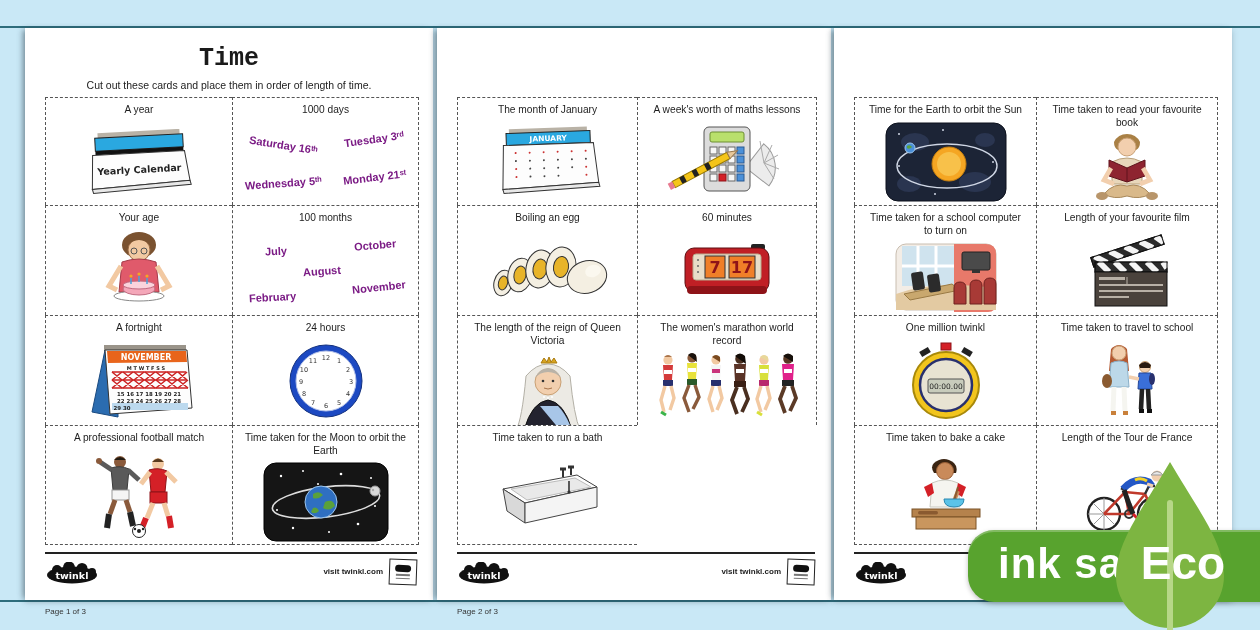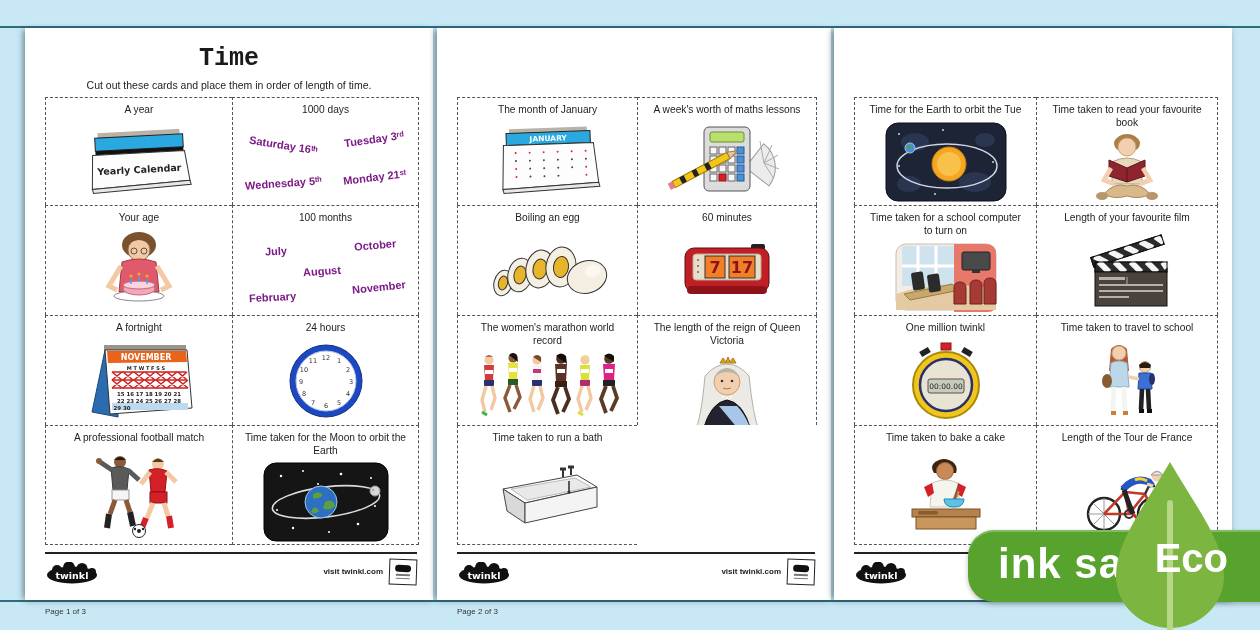--- a/index.html
+++ b/index.html
@@ -31,22 +31,22 @@
   .f-visit{position:absolute;right:34px;top:13px;font-size:8px;font-weight:bold;color:#222;}
   .f-stamp{position:absolute;right:0;top:5px;width:26px;height:24px;background:#fff;
            border:1.4px solid #222;transform:rotate(2deg);display:flex;flex-direction:column;
            align-items:center;justify-content:center;gap:2px;}
   .f-stamp .mini{width:16px;height:7px;background:#111;border-radius:5px;}
   .f-stamp .line{width:14px;height:1.5px;background:#777;}
   .inkbadge{position:absolute;left:968px;top:530px;width:300px;height:72px;background:#58a32e;
             border-radius:26px 0 0 26px;box-shadow:inset 0 2px 0 rgba(255,255,255,.25), 0 2px 5px rgba(0,0,0,.25);}
   .inkbadge .txt{position:absolute;left:30px;top:10px;font-size:42px;color:#ffffff;font-weight:600;letter-spacing:1px;}
   .leaf{position:absolute;left:1112px;top:460px;width:120px;height:200px;}
-  .ecotxt{position:absolute;left:1138px;top:536px;width:90px;text-align:right;
-          font-size:40px;font-weight:bold;color:#ffffff;}
+  .ecotxt{position:absolute;left:1138px;top:536px;width:90px;text-align:center;
+          font-size:46px;font-weight:bold;color:#ffffff;}
   svg text{font-family:"DejaVu Sans",sans-serif;}
 </style>
 </head>
 <body>
 
 <div class="scene">
   <div class="tableline top"></div>
   <div class="tableline bottom"></div>
 
   <div class="page page1">
@@ -372,84 +372,20 @@
               </g>
             <rect x="28" y="16" width="20" height="22" fill="#f07f28" stroke="#333"></rect>
             <rect x="52" y="16" width="26" height="22" fill="#f07f28" stroke="#333"></rect>
             <text x="38" y="33" font-size="16" font-weight="bold" text-anchor="middle" fill="#8e1318" font-family="DejaVu Sans Mono, monospace">7</text>
             <text x="65" y="33" font-size="16" font-weight="bold" text-anchor="middle" fill="#8e1318" font-family="DejaVu Sans Mono, monospace">17</text>
           </svg>
         </div>
       </div>
 
       <div class="card">
-        <div class="lbl">The women's marathon world record</div>
-        <div class="art">
-          <svg width="142" height="74" viewBox="0 0 142 74">
-            <g>
-              <circle cx="12" cy="10" r="4.6" fill="#f2c9a2"></circle>
-                <path d="M8,7 Q12,3 16,7" fill="#a9744a"></path>
-              <path d="M7,15 L17,15 L16,30 L8,30 Z" fill="#d43a3a"></path>
-                <rect x="8" y="20" width="8" height="4" fill="#fff"></rect>
-              <rect x="7" y="30" width="10" height="6" fill="#28306e"></rect>
-              <path d="M9,36 L5,50 L8,62" stroke="#f2c9a2" stroke-width="3.4" fill="none"></path>
-                <path d="M15,36 L18,48 L14,60" stroke="#f2c9a2" stroke-width="3.4" fill="none"></path>
-              <path d="M5,62 L10,65" stroke="#3cb44a" stroke-width="3"></path>
-            </g>
-            <g transform="translate(24,0)">
-              <circle cx="12" cy="8" r="4.6" fill="#8a5a3b"></circle>
-                <path d="M8,5 Q12,1 16,5 L17,12" fill="#1a120c"></path>
-              <path d="M7,13 L17,13 L16,29 L8,29 Z" fill="#e8e23a"></path>
-                <rect x="8" y="18" width="8" height="4" fill="#fff"></rect>
-              <rect x="7" y="29" width="10" height="6" fill="#2a5a2a"></rect>
-              <path d="M9,35 L4,48 L9,62" stroke="#8a5a3b" stroke-width="3.4" fill="none"></path>
-                <path d="M15,35 L19,47 L13,59" stroke="#8a5a3b" stroke-width="3.4" fill="none"></path>
-            </g>
-            <g transform="translate(48,2)">
-              <circle cx="12" cy="8" r="4.6" fill="#f2c9a2"></circle>
-                <path d="M8,5 Q12,1 16,5 L16,10" fill="#7a4a20"></path>
-              <path d="M7,13 L17,13 L16,28 L8,28 Z" fill="#f5f5f5"></path>
-                <rect x="8" y="17" width="8" height="4" fill="#c9327a"></rect>
-              <rect x="7" y="28" width="10" height="6" fill="#28306e"></rect>
-              <path d="M9,34 L5,47 L9,60" stroke="#f2c9a2" stroke-width="3.4" fill="none"></path>
-                <path d="M15,34 L18,46 L13,58" stroke="#f2c9a2" stroke-width="3.4" fill="none"></path>
-            </g>
-            <g transform="translate(72,0)">
-              <circle cx="12" cy="9" r="4.8" fill="#4a2f20"></circle>
-                <path d="M7,6 Q12,1 17,6 L18,14" fill="#120b06"></path>
-              <path d="M6,14 L18,14 L17,31 L7,31 Z" fill="#5a3326"></path>
-                <rect x="8" y="19" width="8" height="4" fill="#fff"></rect>
-              <rect x="6" y="31" width="12" height="6" fill="#3a1f14"></rect>
-              <path d="M9,37 L4,50 L9,64" stroke="#4a2f20" stroke-width="3.8" fill="none"></path>
-                <path d="M16,37 L20,49 L14,62" stroke="#4a2f20" stroke-width="3.8" fill="none"></path>
-            </g>
-            <g transform="translate(96,2)">
-              <circle cx="12" cy="8" r="4.6" fill="#f2c9a2"></circle>
-                <path d="M8,5 Q12,1 16,5 L16,9" fill="#e8d89a"></path>
-              <path d="M7,13 L17,13 L16,28 L8,28 Z" fill="#d8e03a"></path>
-                <rect x="8" y="17" width="8" height="4" fill="#fff"></rect>
-              <rect x="7" y="28" width="10" height="6" fill="#b82a6e"></rect>
-              <path d="M9,34 L5,47 L9,60" stroke="#f2c9a2" stroke-width="3.4" fill="none"></path>
-                <path d="M15,34 L18,46 L13,58" stroke="#f2c9a2" stroke-width="3.4" fill="none"></path>
-              <path d="M5,60 L10,63" stroke="#d8e03a" stroke-width="3"></path>
-            </g>
-            <g transform="translate(120,0)">
-              <circle cx="12" cy="9" r="4.8" fill="#5b3a26"></circle>
-                <path d="M7,6 Q12,1 17,6 L17,12" fill="#17100a"></path>
-              <path d="M6,14 L18,14 L17,30 L7,30 Z" fill="#e0218a"></path>
-                <rect x="8" y="19" width="8" height="4" fill="#fff"></rect>
-              <rect x="6" y="30" width="12" height="6" fill="#222"></rect>
-              <path d="M9,36 L4,49 L9,63" stroke="#5b3a26" stroke-width="3.8" fill="none"></path>
-                <path d="M16,36 L20,48 L14,61" stroke="#5b3a26" stroke-width="3.8" fill="none"></path>
-            </g>
-          </svg>
-        </div>
-      </div>
-
-      <div class="card">
         <div class="lbl">The length of the reign of Queen Victoria</div>
         <div class="art">
           <svg width="92" height="80" viewBox="0 0 92 80">
             <path d="M24,26 Q20,70 14,80 L78,80 Q72,66 68,26 Q58,14 46,14 Q34,14 24,26 Z" fill="#eceae4" stroke="#b3b0a6"></path>
             <path d="M22,80 Q30,52 46,50 Q62,52 70,80 Z" fill="#23232f" stroke="#111"></path>
             <path d="M38,56 L58,80 L70,80 Q64,64 56,56 Z" fill="#a8c6e8"></path>
             <circle cx="46" cy="32" r="13" fill="#f2cfae" stroke="#c9a074"></circle>
             <path d="M33,28 Q38,18 46,18 Q54,18 59,28 Q54,22 46,22 Q38,22 33,28 Z" fill="#b9b3a8"></path>
             <path d="M39,13 L42,8 L45,12 L47,7 L49,12 L52,8 L55,13 Z" fill="#d9a520" stroke="#a87a10"></path>
             <g fill="#fff">
@@ -459,20 +395,84 @@
               </g>
             <g fill="#333">
                 <circle cx="41" cy="31" r="1.3"></circle>
                 <circle cx="51" cy="31" r="1.3"></circle>
               </g>
             <path d="M42,38 Q46,40 50,38" stroke="#a9744a" fill="none"></path>
           </svg>
         </div>
       </div>
 
+      <div class="card">
+        <div class="lbl">The women's marathon world record</div>
+        <div class="art">
+          <svg width="142" height="74" viewBox="0 0 142 74">
+            <g>
+              <circle cx="12" cy="10" r="4.6" fill="#f2c9a2"></circle>
+                <path d="M8,7 Q12,3 16,7" fill="#a9744a"></path>
+              <path d="M7,15 L17,15 L16,30 L8,30 Z" fill="#d43a3a"></path>
+                <rect x="8" y="20" width="8" height="4" fill="#fff"></rect>
+              <rect x="7" y="30" width="10" height="6" fill="#28306e"></rect>
+              <path d="M9,36 L5,50 L8,62" stroke="#f2c9a2" stroke-width="3.4" fill="none"></path>
+                <path d="M15,36 L18,48 L14,60" stroke="#f2c9a2" stroke-width="3.4" fill="none"></path>
+              <path d="M5,62 L10,65" stroke="#3cb44a" stroke-width="3"></path>
+            </g>
+            <g transform="translate(24,0)">
+              <circle cx="12" cy="8" r="4.6" fill="#8a5a3b"></circle>
+                <path d="M8,5 Q12,1 16,5 L17,12" fill="#1a120c"></path>
+              <path d="M7,13 L17,13 L16,29 L8,29 Z" fill="#e8e23a"></path>
+                <rect x="8" y="18" width="8" height="4" fill="#fff"></rect>
+              <rect x="7" y="29" width="10" height="6" fill="#2a5a2a"></rect>
+              <path d="M9,35 L4,48 L9,62" stroke="#8a5a3b" stroke-width="3.4" fill="none"></path>
+                <path d="M15,35 L19,47 L13,59" stroke="#8a5a3b" stroke-width="3.4" fill="none"></path>
+            </g>
+            <g transform="translate(48,2)">
+              <circle cx="12" cy="8" r="4.6" fill="#f2c9a2"></circle>
+                <path d="M8,5 Q12,1 16,5 L16,10" fill="#7a4a20"></path>
+              <path d="M7,13 L17,13 L16,28 L8,28 Z" fill="#f5f5f5"></path>
+                <rect x="8" y="17" width="8" height="4" fill="#c9327a"></rect>
+              <rect x="7" y="28" width="10" height="6" fill="#28306e"></rect>
+              <path d="M9,34 L5,47 L9,60" stroke="#f2c9a2" stroke-width="3.4" fill="none"></path>
+                <path d="M15,34 L18,46 L13,58" stroke="#f2c9a2" stroke-width="3.4" fill="none"></path>
+            </g>
+            <g transform="translate(72,0)">
+              <circle cx="12" cy="9" r="4.8" fill="#4a2f20"></circle>
+                <path d="M7,6 Q12,1 17,6 L18,14" fill="#120b06"></path>
+              <path d="M6,14 L18,14 L17,31 L7,31 Z" fill="#5a3326"></path>
+                <rect x="8" y="19" width="8" height="4" fill="#fff"></rect>
+              <rect x="6" y="31" width="12" height="6" fill="#3a1f14"></rect>
+              <path d="M9,37 L4,50 L9,64" stroke="#4a2f20" stroke-width="3.8" fill="none"></path>
+                <path d="M16,37 L20,49 L14,62" stroke="#4a2f20" stroke-width="3.8" fill="none"></path>
+            </g>
+            <g transform="translate(96,2)">
+              <circle cx="12" cy="8" r="4.6" fill="#f2c9a2"></circle>
+                <path d="M8,5 Q12,1 16,5 L16,9" fill="#e8d89a"></path>
+              <path d="M7,13 L17,13 L16,28 L8,28 Z" fill="#d8e03a"></path>
+                <rect x="8" y="17" width="8" height="4" fill="#fff"></rect>
+              <rect x="7" y="28" width="10" height="6" fill="#b82a6e"></rect>
+              <path d="M9,34 L5,47 L9,60" stroke="#f2c9a2" stroke-width="3.4" fill="none"></path>
+                <path d="M15,34 L18,46 L13,58" stroke="#f2c9a2" stroke-width="3.4" fill="none"></path>
+              <path d="M5,60 L10,63" stroke="#d8e03a" stroke-width="3"></path>
+            </g>
+            <g transform="translate(120,0)">
+              <circle cx="12" cy="9" r="4.8" fill="#5b3a26"></circle>
+                <path d="M7,6 Q12,1 17,6 L17,12" fill="#17100a"></path>
+              <path d="M6,14 L18,14 L17,30 L7,30 Z" fill="#e0218a"></path>
+                <rect x="8" y="19" width="8" height="4" fill="#fff"></rect>
+              <rect x="6" y="30" width="12" height="6" fill="#222"></rect>
+              <path d="M9,36 L4,49 L9,63" stroke="#5b3a26" stroke-width="3.8" fill="none"></path>
+                <path d="M16,36 L20,48 L14,61" stroke="#5b3a26" stroke-width="3.8" fill="none"></path>
+            </g>
+          </svg>
+        </div>
+      </div>
+
 
       <div class="card">
         <div class="lbl">Time taken to run a bath</div>
         <div class="art">
           <svg width="118" height="64" viewBox="0 0 118 64">
             <path d="M74,6 L74,14 M82,4 L82,12" stroke="#333" stroke-width="2"></path>
             <path d="M71,6 L77,6 M79,4 L85,4" stroke="#333" stroke-width="3"></path>
             <path d="M14,26 L88,12 L108,24 L36,40 Z" fill="#fdfdfd" stroke="#444"></path>
             <path d="M22,26 L86,15 L102,24 L38,37 Z" fill="#e9e9e9" stroke="#bbb"></path>
             <path d="M14,26 L36,40 L36,60 L18,48 Z" fill="#d9d9d9" stroke="#444"></path>
@@ -502,21 +502,21 @@
           <div class="line"></div>
           <div class="line"></div>
         </div>
     </div>
   </div>
 
   <div class="page page3">
     <div class="grid">
 
       <div class="card">
-        <div class="lbl">Time for the Earth to orbit the Tue</div>
+        <div class="lbl">Time for the Earth to orbit the Sun</div>
         <div class="art">
           <svg width="122" height="80" viewBox="0 0 122 80">
             <rect x="1" y="1" width="120" height="78" rx="12" fill="#1c2436" stroke="#0c111c"></rect>
             <g fill="#2a3550">
                 <ellipse cx="30" cy="20" rx="14" ry="9"></ellipse>
                 <ellipse cx="90" cy="60" rx="16" ry="10"></ellipse>
                 <ellipse cx="100" cy="18" rx="10" ry="7"></ellipse>
                 <ellipse cx="24" cy="62" rx="12" ry="8"></ellipse>
               </g>
             <g fill="#cfd6e4">

